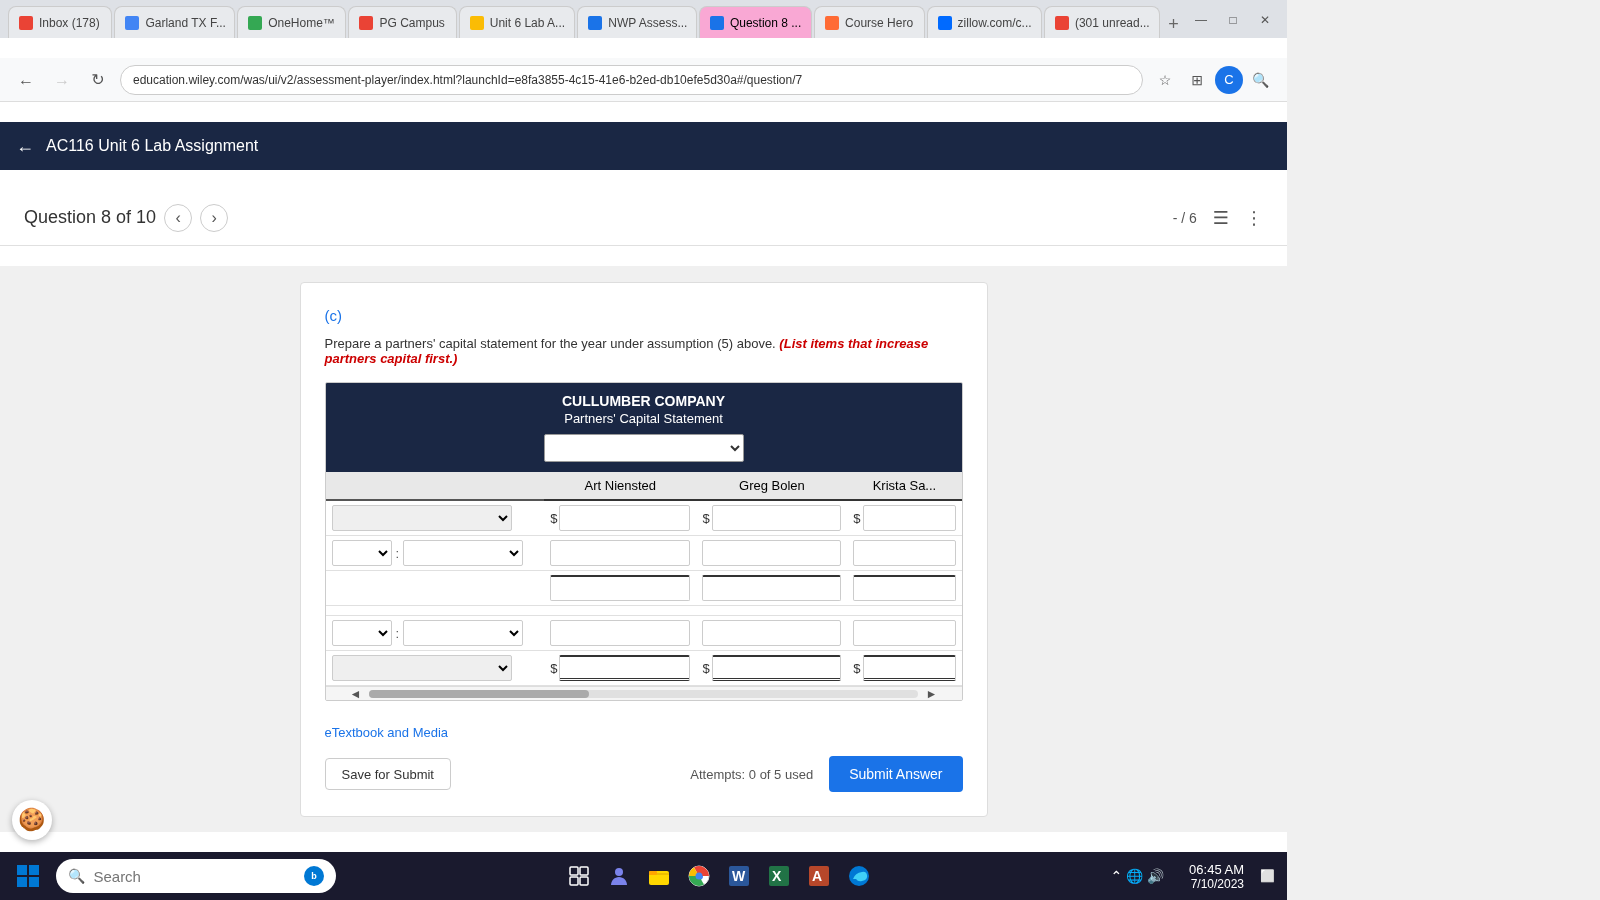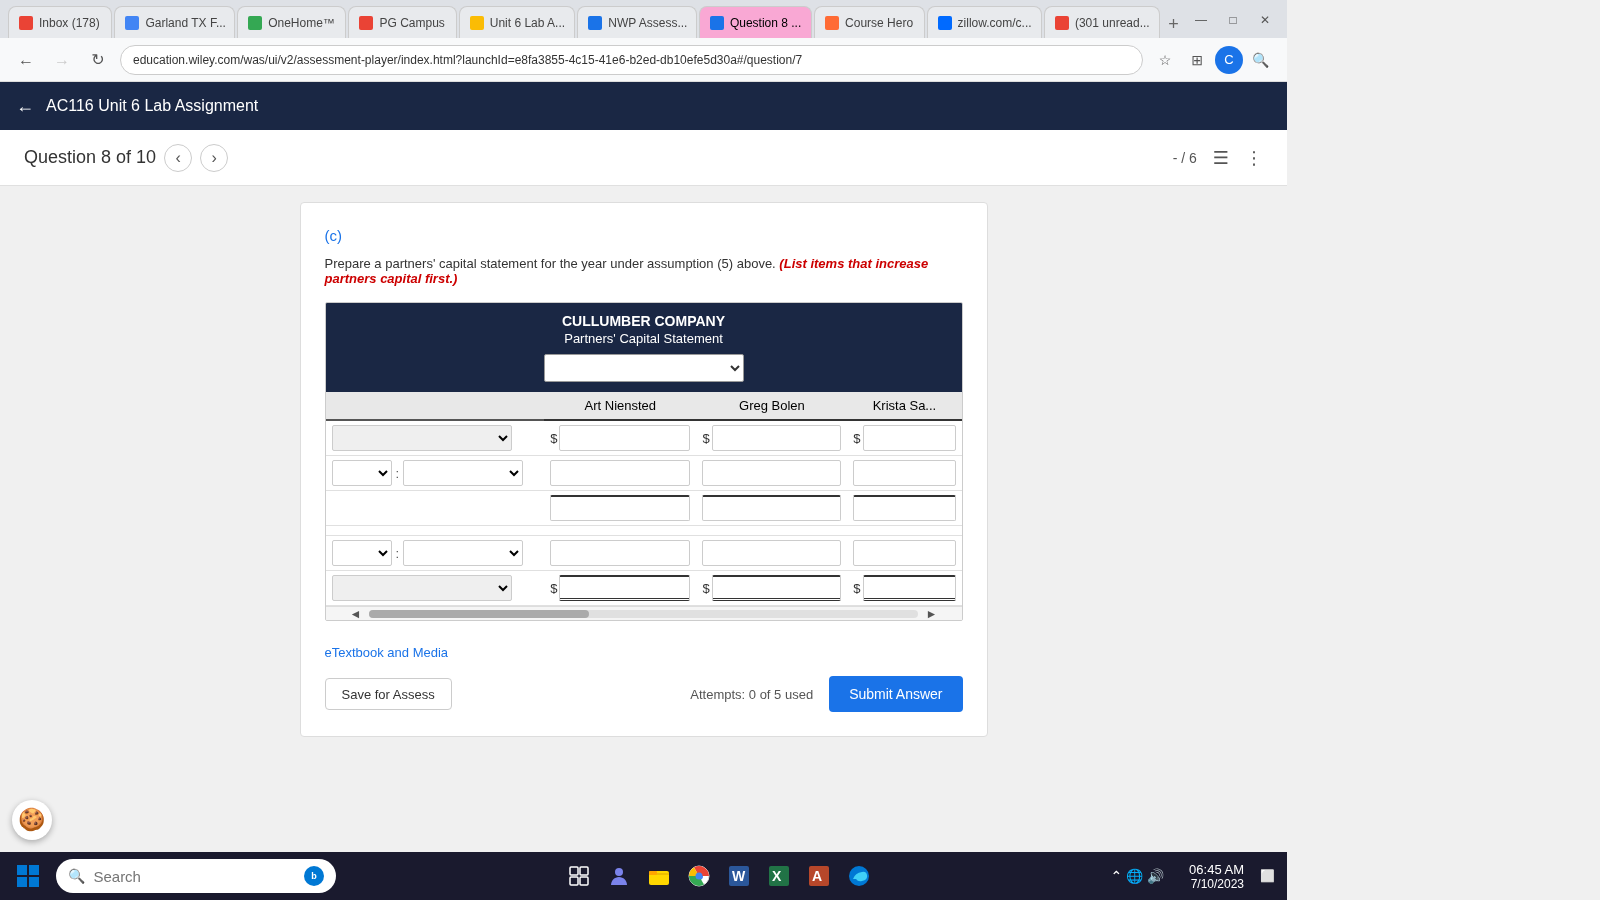--- a/index.html
+++ b/index.html
@@ -1,19 +1,19 @@
 <!DOCTYPE html>
 <html><head>
   <meta charset="utf-8">
   <style>
     * { box-sizing: border-box; margin: 0; padding: 0; }
     body { font-family: Arial, sans-serif; font-size: 14px; background: #f0f0f0; overflow: hidden; }
 
     
-    .browser-frame { width: 1287px; height: 900px; display: flex; flex-direction: column; background: #fff; }
+    .browser-frame { width: 1287px; height: 900px; display: flex; flex-direction: column; background: #fff; gap: 20px; }
 
     
     .tab-bar {
       background: #dee1e6;
       height: 38px;
       display: flex;
       align-items: flex-end;
       padding: 0 8px;
       gap: 2px;
       flex-shrink: 0;
@@ -591,21 +591,21 @@
           </div>
         </div>
 
         
         <div class="etextbook-bar">
           <a class="etextbook-link">eTextbook and Media</a>
         </div>
 
         
         <div class="action-bar">
-          <button class="save-later-btn">Save for Assess</button>
+          <button class="save-later-btn">Save for Submit</button>
           <div style="display:flex; align-items:center; gap:16px;">
             <span class="attempts-text">Attempts: 0 of 5 used</span>
             <button class="submit-btn">Submit Answer</button>
           </div>
         </div>
 
       </div>
     </div>
   </div>
 

